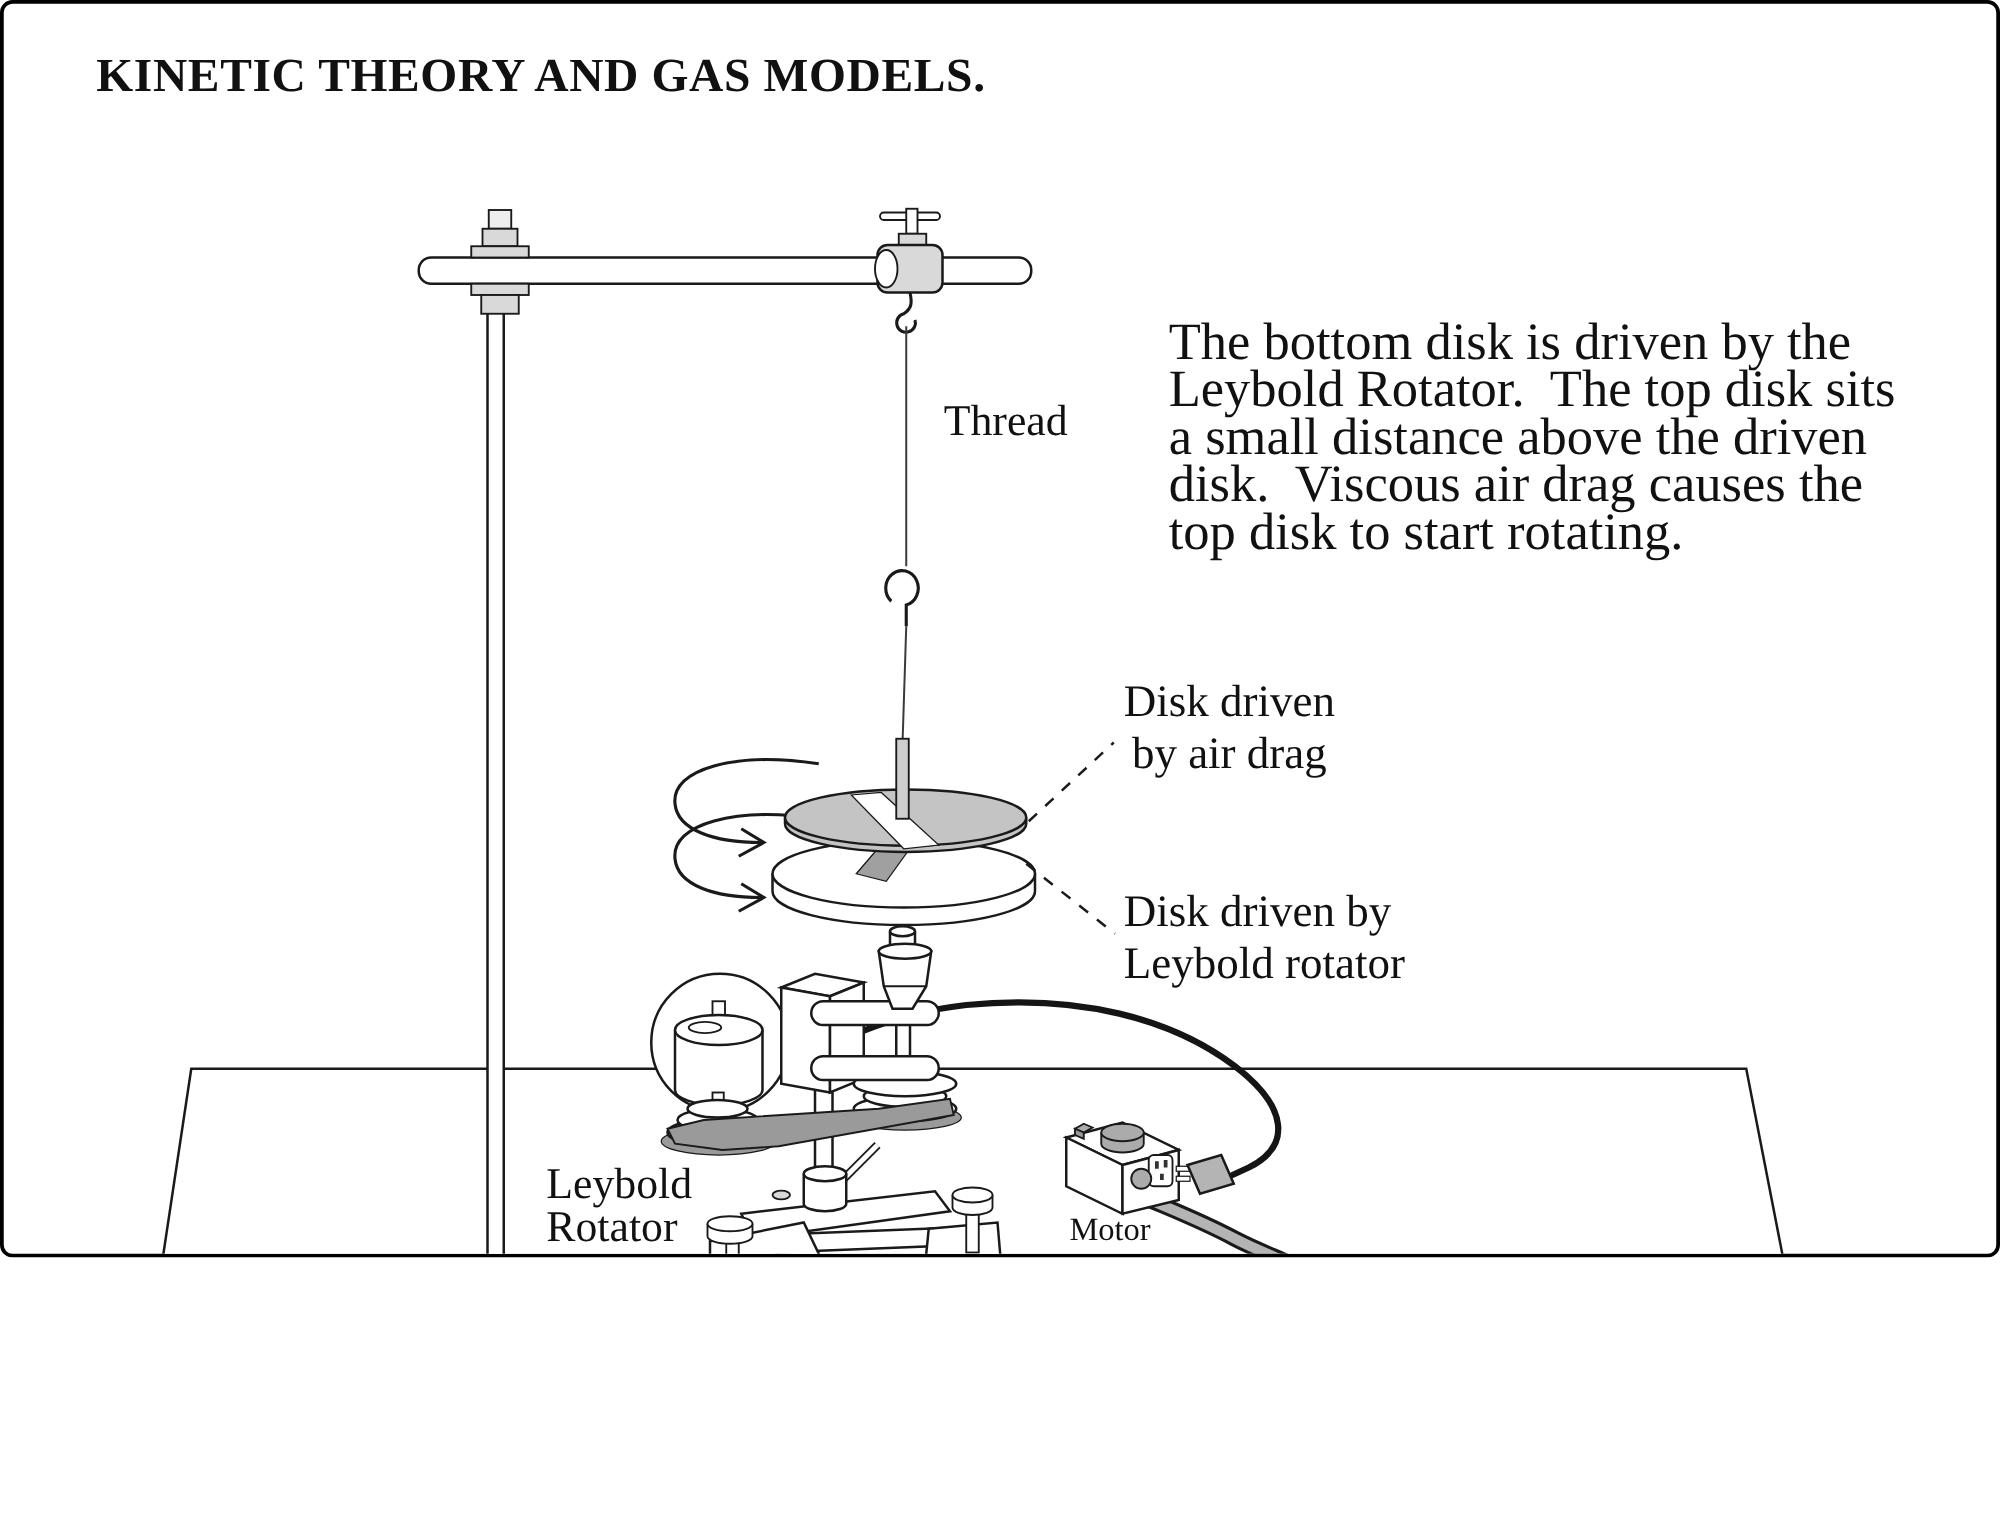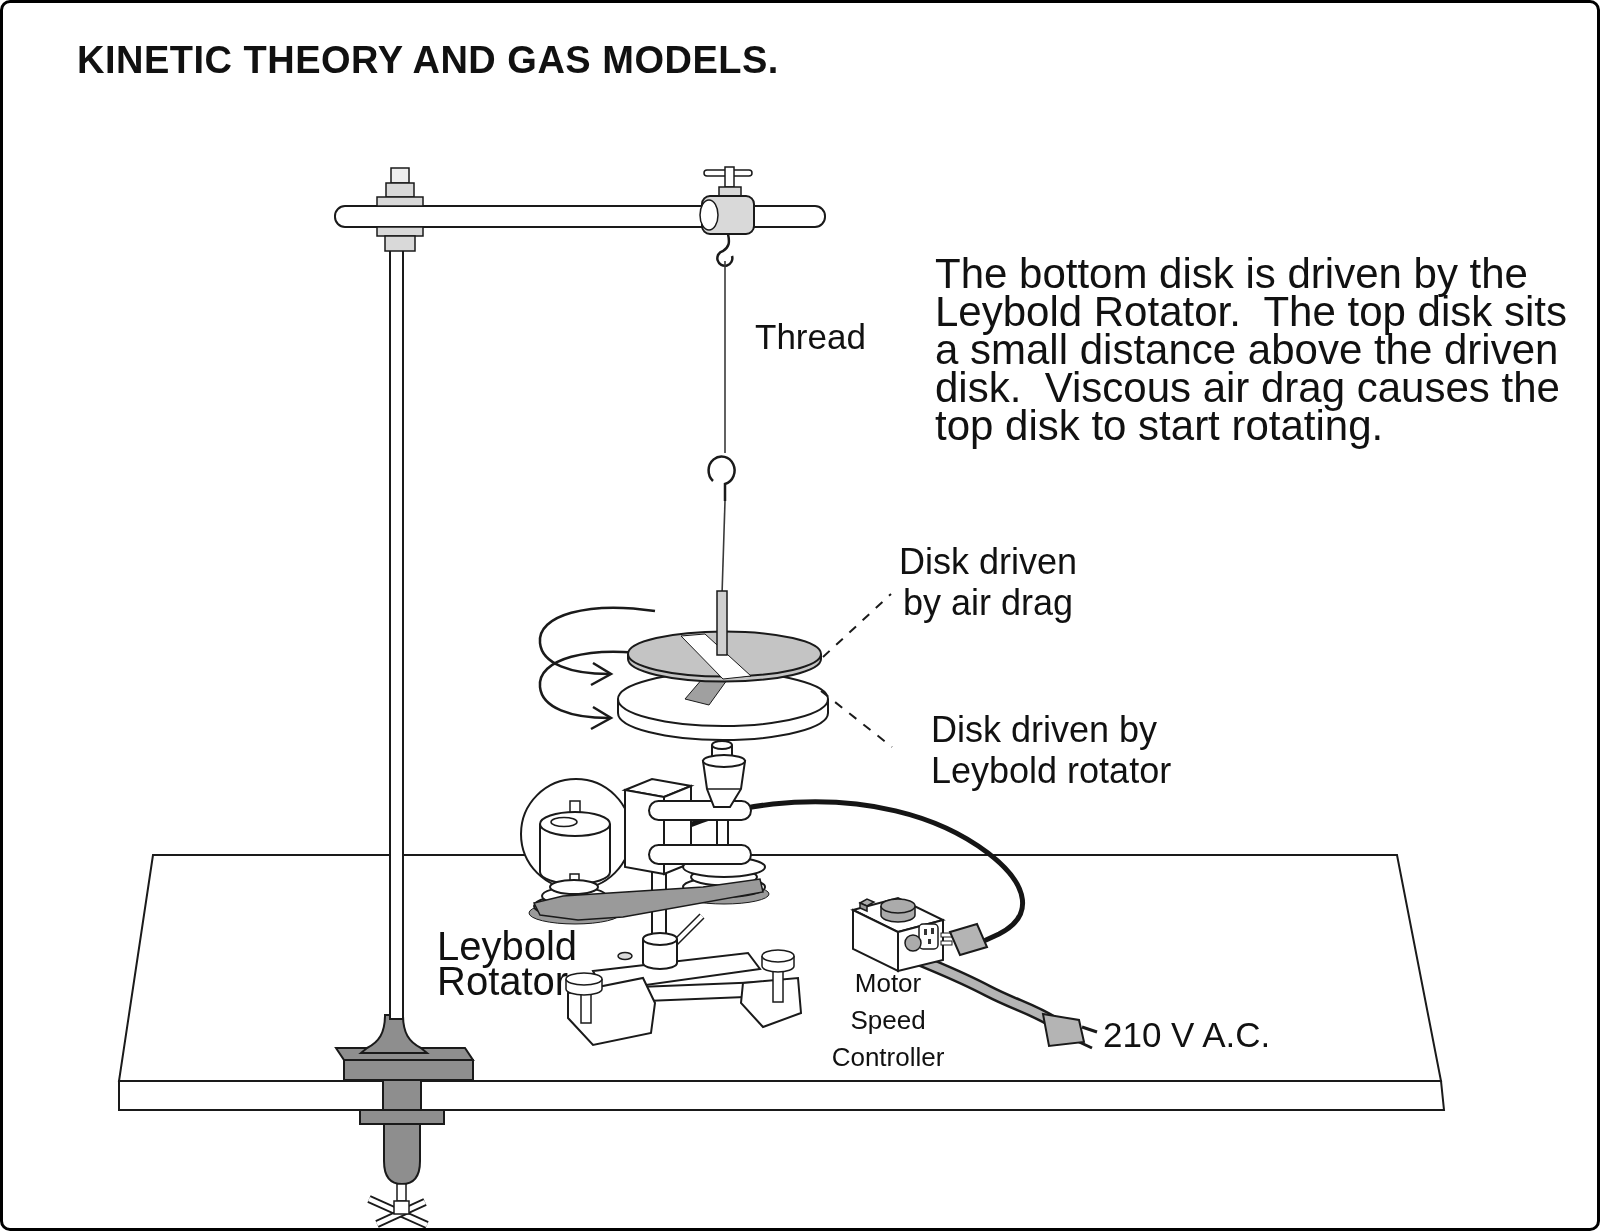--- a/index.html
+++ b/index.html
@@ -1,30 +1,30 @@
 <!DOCTYPE html>
 <html><head>
 <meta charset="utf-8">
 <style>
   * { margin:0; padding:0; box-sizing:border-box; }
   html,body { background:#ffffff; }
   #canvas {
-    position:relative; width:1600px; height:1231px; background:#ffffff;
+    position:relative; width:1600px; height:1006px; background:#ffffff;
     border:3px solid #000; border-radius:10px; overflow:hidden;
-    font-family:Liberation Sans, sans-serif; color:#111;padding-left:32px;
+    font-family:Liberation Serif, serif; color:#111;padding-left:32px;
   }
   .lbl { position:absolute; white-space:pre-wrap; color:#111; }
   .t-title  { left:74px;  top:36px;  font-size:38px; font-weight:bold; letter-spacing:0.5px; }
   .t-code   { left:1280px; top:34px; font-size:46px; font-weight:bold; }
   .t-sub    { left:72px;  top:99px;  font-size:37px; }
   .t-para   { left:932px; top:252px; font-size:42px; line-height:38px; }
   .t-thread { left:752px; top:314px; font-size:35px; }
   .t-diskair{ left:896px; top:538px; font-size:36px; line-height:41px;text-align:center; }
-  .t-diskley{ left:928px; top:706px; font-size:36px; line-height:41px; }
-  .t-rot    { left:434px; top:926px; font-size:40px; line-height:35px; }
+  .t-diskley{ left:896px; top:706px; font-size:36px; line-height:41px; }
+  .t-rot    { left:434px; top:926px; font-size:35px; line-height:35px; }
   .t-ctrl   { left:789px; top:962px; width:192px; text-align:center; font-size:26px; line-height:37px; }
   .t-power  { left:1100px; top:1012px; font-size:35px; }
   svg { position:absolute; left:0; top:0; }
 </style>
 </head>
 <body>
 
 <div id="canvas">
 
   <svg width="1600" height="1231" viewBox="0 0 1600 1231">

